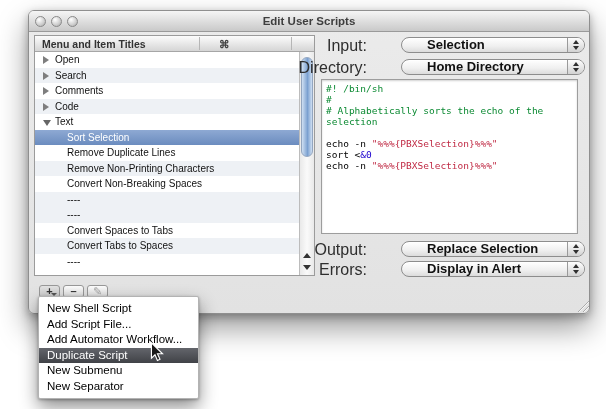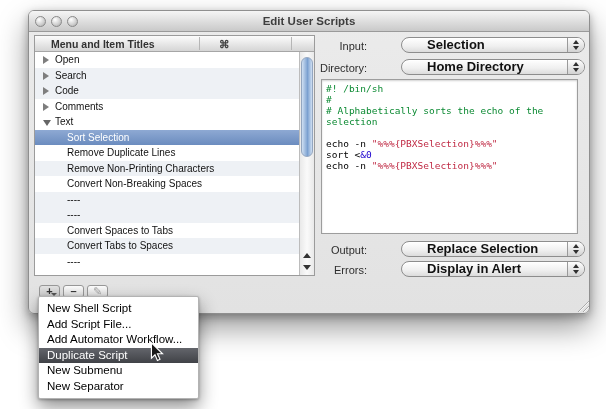--- a/index.html
+++ b/index.html
@@ -21,21 +21,21 @@
            border:1px solid #8a8a8a; }
   .win-title { position:absolute; left:0; right:0; top:0; height:21px; line-height:21px;
                text-align:center; font-size:11.5px; font-weight:bold; color:#3e3e3e; }
 
   
   .list { position:absolute; left:5px; top:24px; width:281px; height:241px;
           border:1px solid #9b9b9b; background:#fff; overflow:hidden; }
   .list-header { position:absolute; left:0; top:0; right:0; height:16px;
                  background:linear-gradient(#fcfcfc,#d5d5d5); border-bottom:1px solid #a6a6a6;
                  font-size:10.5px; font-weight:bold; color:#333; }
-  .list-header .col1 { position:absolute; left:16px; top:0; line-height:16px; }
+  .list-header .col1 { position:absolute; left:7px; top:0; line-height:16px; }
   .list-header .colkey { position:absolute; left:184px; top:0; line-height:16px; color:#444; }
   .hdiv { position:absolute; top:1px; bottom:1px; width:1px; background:#b6b6b6; }
   .rows { position:absolute; left:0; top:16px; right:15px; bottom:0; overflow:hidden; }
   .row { height:15.5px; line-height:15.5px; font-size:10px; color:#111;
          position:relative; white-space:nowrap; background:#fff; }
   .row.alt { background:#eef1f5; }
   .row.selected { background:linear-gradient(#8ea9d3,#6b8cbf); color:#fff; }
   .row .lbl0 { position:absolute; left:20px; }
   .row .lbl1 { position:absolute; left:32px; }
   .tri { position:absolute; left:8px; top:4px; width:0; height:0; }
@@ -63,21 +63,21 @@
   .tbtn { width:21px; height:13px; border:1px solid #989898; border-radius:3px;
           background:linear-gradient(#fdfdfd,#dcdcdc); font-size:11px; line-height:11px;
           color:#333; text-align:center; position:relative; font-weight:bold; }
   .tbtn.pressed { background:linear-gradient(#e3e3e3,#c9c9c9); }
   .tbtn .mini-tri { position:absolute; right:2px; bottom:1px; width:0; height:0;
                     border-left:3px solid transparent; border-right:3px solid transparent;
                     border-top:3px solid #555; }
   .tbtn.disabled { color:#a8a8a8; font-weight:normal; }
 
   
-  .form-label { position:absolute; width:80px; text-align:right; font-size:11px;
+  .form-label { position:absolute; width:80px; text-align:right; font-size:16px;
                 color:#2e2e2e; line-height:16px; }
   .popup { position:absolute; left:372px; width:184px; height:16px; border-radius:8px;
            border:1px solid #8d8d8d; background:linear-gradient(#ffffff,#efefef 60%,#dcdcdc);
            box-shadow:inset 0 1px 0 rgba(255,255,255,.9); }
   .popup .pval { position:absolute; left:25px; top:0; line-height:14px; font-size:13px;
                  font-weight:bold; color:#111; }
   .stepper { position:absolute; right:0; top:0; bottom:0; width:17px;
              border-left:1px solid #9a9a9a; border-radius:0 8px 8px 0;
              background:linear-gradient(#fefefe,#d2d2d2);
              display:flex; flex-direction:column; align-items:center; justify-content:center; gap:2px; }
@@ -135,27 +135,27 @@
       </div>
       <div class="rows">
           <div class="row">
             <span class="tri collapsed"></span>
             <span class="lbl0">Open</span>
           </div>
           <div class="row alt">
             <span class="tri collapsed"></span>
             <span class="lbl0">Search</span>
           </div>
+          <div class="row">
+            <span class="tri collapsed"></span>
+            <span class="lbl0">Comments</span>
+          </div>
           <div class="row alt">
             <span class="tri collapsed"></span>
             <span class="lbl0">Code</span>
-          </div>
-          <div class="row">
-            <span class="tri collapsed"></span>
-            <span class="lbl0">Comments</span>
           </div>
           <div class="row">
             <span class="tri expanded"></span>
             <span class="lbl0">Text</span>
           </div>
           <div class="row selected">
             <span class="lbl1">Sort Selection</span>
           </div>
           <div class="row">
             <span class="lbl1">Remove Duplicate Lines</span>

